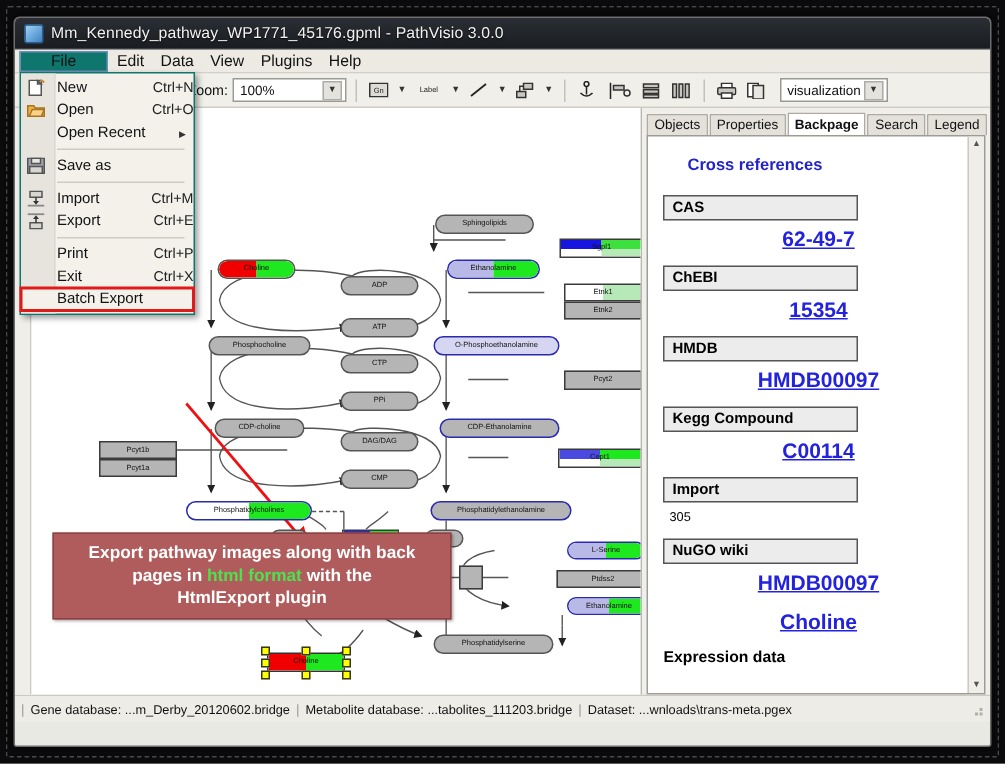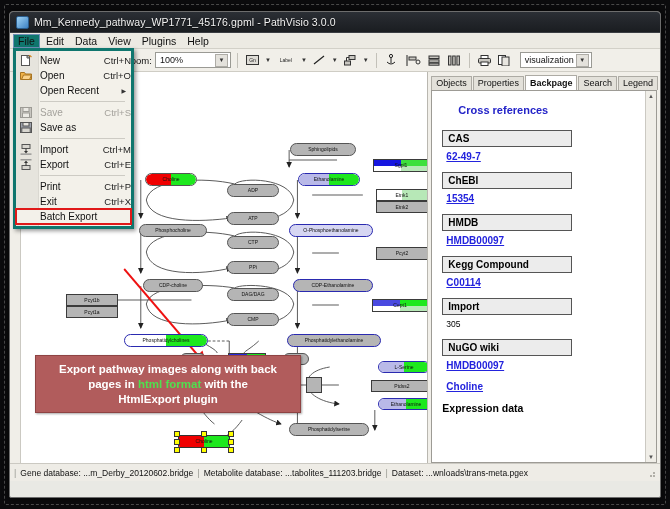--- a/index.html
+++ b/index.html
@@ -45,21 +45,21 @@
 
   
   #menubar{
     height:15px;background:#eceae3;border-bottom:1px solid #d2d0c8;
     display:flex;align-items:center;padding:0 3px;gap:1px;
   }
   .menu-item{
     font-size:10.5px;color:#111;padding:3px 5px;line-height:12px;
     white-space:nowrap;
   }
-  .menu-item.active{background:#0f766e;border:1px solid #6f90b8;padding:0 4px;}
+  .menu-item.active{background:#0f766e;border:1px solid #6f90b8;padding:0 20px;}
 
   
   #toolbar{
     height:22px;background:#f1efe9;border-bottom:1px solid #cfcdc5;
     display:flex;align-items:center;padding:0 4px;gap:3px;
   }
   .tb-sep{width:1px;height:15px;background:#c3c1b9;margin:0 3px;}
   .tb-label{font-size:9.5px;color:#111;}
   .combo{
     height:14px;background:#fff;border:1px solid #9a9a94;
@@ -134,21 +134,21 @@
   #panelbody{
     flex:1;margin:0 3px 0 3px;background:#fff;border:1px solid #9d9b95;
     position:relative;overflow:hidden;display:flex;
   }
   #panelcontent{flex:1;padding:8px 0 0 10px;overflow:hidden;}
   .xr-title{color:#2323c8;font-weight:bold;font-size:11px;margin:5px 0 14px 16px;}
   .xr-box{
     width:130px;border:1px solid #555;background:#ececec;
     font-weight:bold;font-size:10px;color:#000;padding:2px 5px;box-sizing:border-box;
   }
-  .xr-link{color:#2323dd;font-size:10px;font-weight:bold;text-decoration:underline;margin:4px 0 0 4px;display:block;}
+  .xr-link{color:#2323dd;font-size:14px;font-weight:bold;text-decoration:underline;margin:4px 0 0 4px;display:block;text-align:center;}
   .xr-plain{color:#000;font-size:8.5px;margin:4px 0 0 4px;display:block;}
   .xr-grp{margin-bottom:10px;}
   .exprdata{font-weight:bold;font-size:10.5px;color:#000;margin-top:6px;}
   #panel-vscroll{
     width:10px;background:#f0eee8;border-left:1px solid #cbc9c2;
     display:flex;flex-direction:column;justify-content:space-between;
   }
   #panel-vscroll .arrow{font-size:6px;color:#555;text-align:center;line-height:10px;}
 
   
@@ -156,21 +156,21 @@
     height:17px;background:#eeece6;border-top:1px solid #cbc9c2;
     display:flex;align-items:center;padding:0 4px;gap:4px;
   }
   .status-cell{font-size:8.5px;color:#111;white-space:nowrap;}
   .status-div{color:#9a9a94;font-size:9px;}
   #statusgrip{margin-left:auto;width:10px;height:10px;opacity:.6;}
 
   
   #filemenu{
     position:absolute;left:3px;top:36px;width:115px;
-    background:#f3f1ea;border:3px solid #0f766e;
+    background:#f3f1ea;border:1px solid #0f766e;
     box-shadow:2px 2px 4px rgba(0,0,0,.4);
     z-index:40;padding:2px 0;
   }
   #filemenu .gutter{position:absolute;left:0;top:0;bottom:0;width:22px;background:#e6e4dd;border-right:1px solid #dad8d1;}
   .mrow{
     position:relative;display:flex;align-items:center;height:15px;
     padding-left:24px;font-size:10px;color:#111;z-index:2;
   }
   .mrow .mtext{flex:1;}
   .mrow .maccel{color:#222;font-size:9.5px;padding-right:0;}
@@ -609,29 +609,20 @@
         <span class="maccel">Ctrl+O</span>
       </div>
 
       <div class="mrow">
         <span class="mtext">Open Recent</span>
         <span class="subarrow">▶</span>
       </div>
 
       <div class="msep"></div>
 
-      <div class="mrow disabled">
-        <svg class="micon" viewBox="0 0 12 11">
-            <rect x="0.5" y="0.5" width="11" height="10" fill="#c8c6c0" stroke="#9d9b95"></rect>
-            <rect x="3" y="0.5" width="6" height="4" fill="#eceae4" stroke="#9d9b95"></rect>
-            <rect x="2.5" y="6" width="7" height="4.5" fill="#eceae4" stroke="#9d9b95"></rect>
-          </svg>
-        <span class="mtext">Save</span>
-        <span class="maccel">Ctrl+S</span>
-      </div>
 
       <div class="mrow">
         <svg class="micon" viewBox="0 0 12 11">
             <rect x="0.5" y="0.5" width="11" height="10" fill="#9fa3ad" stroke="#555"></rect>
             <rect x="3" y="0.5" width="6" height="3.5" fill="#e8e6e0" stroke="#555"></rect>
             <rect x="1.8" y="6" width="8.4" height="4.5" fill="#d8d6d0" stroke="#555"></rect>
           </svg>
         <span class="mtext">Save as</span>
         <span class="maccel"></span>
       </div>

